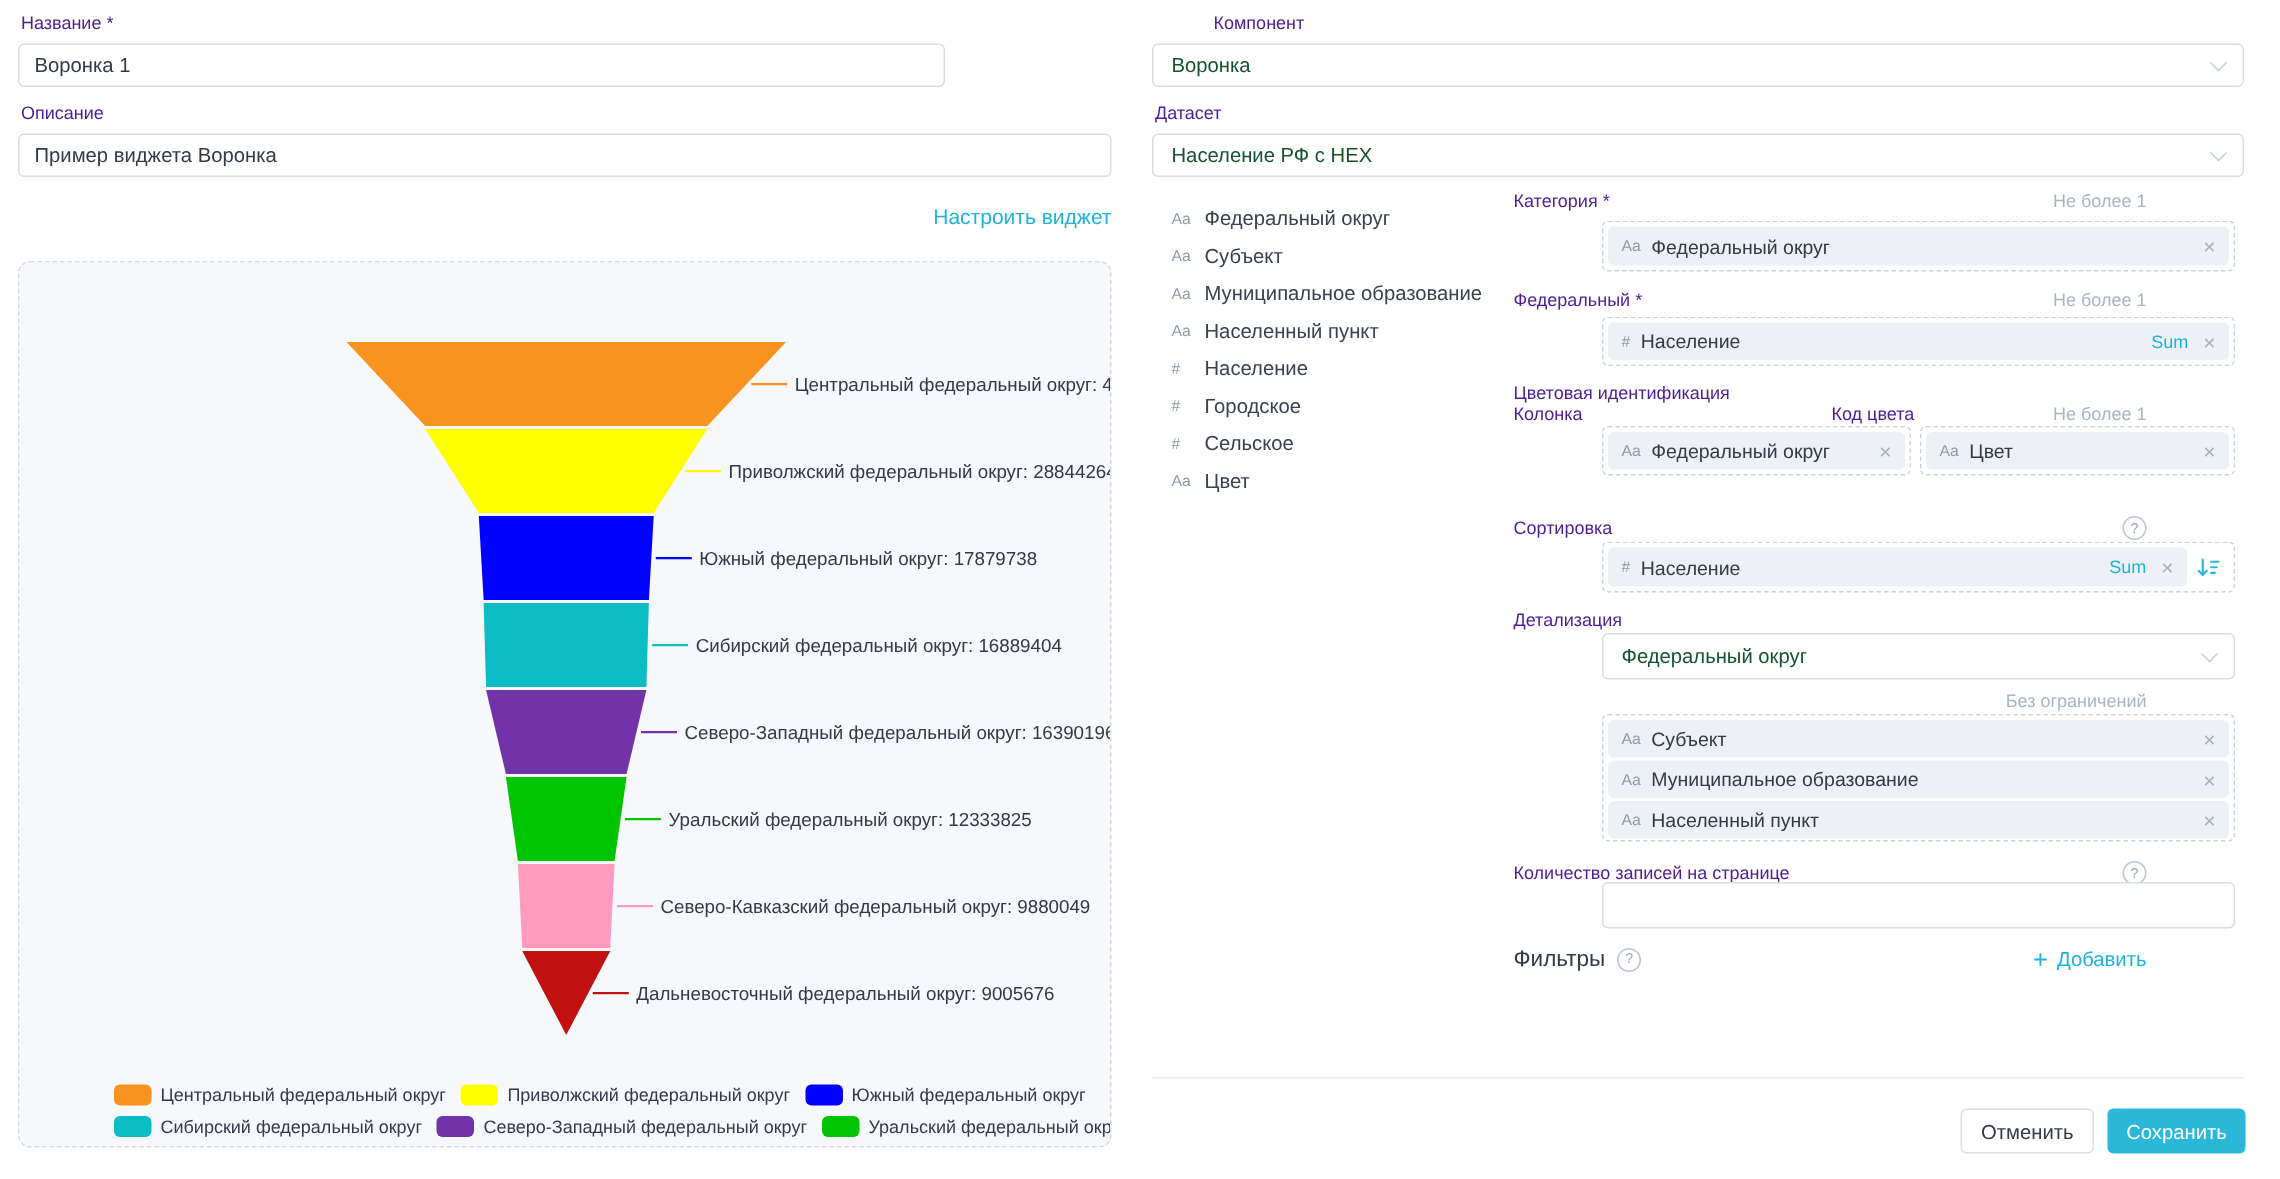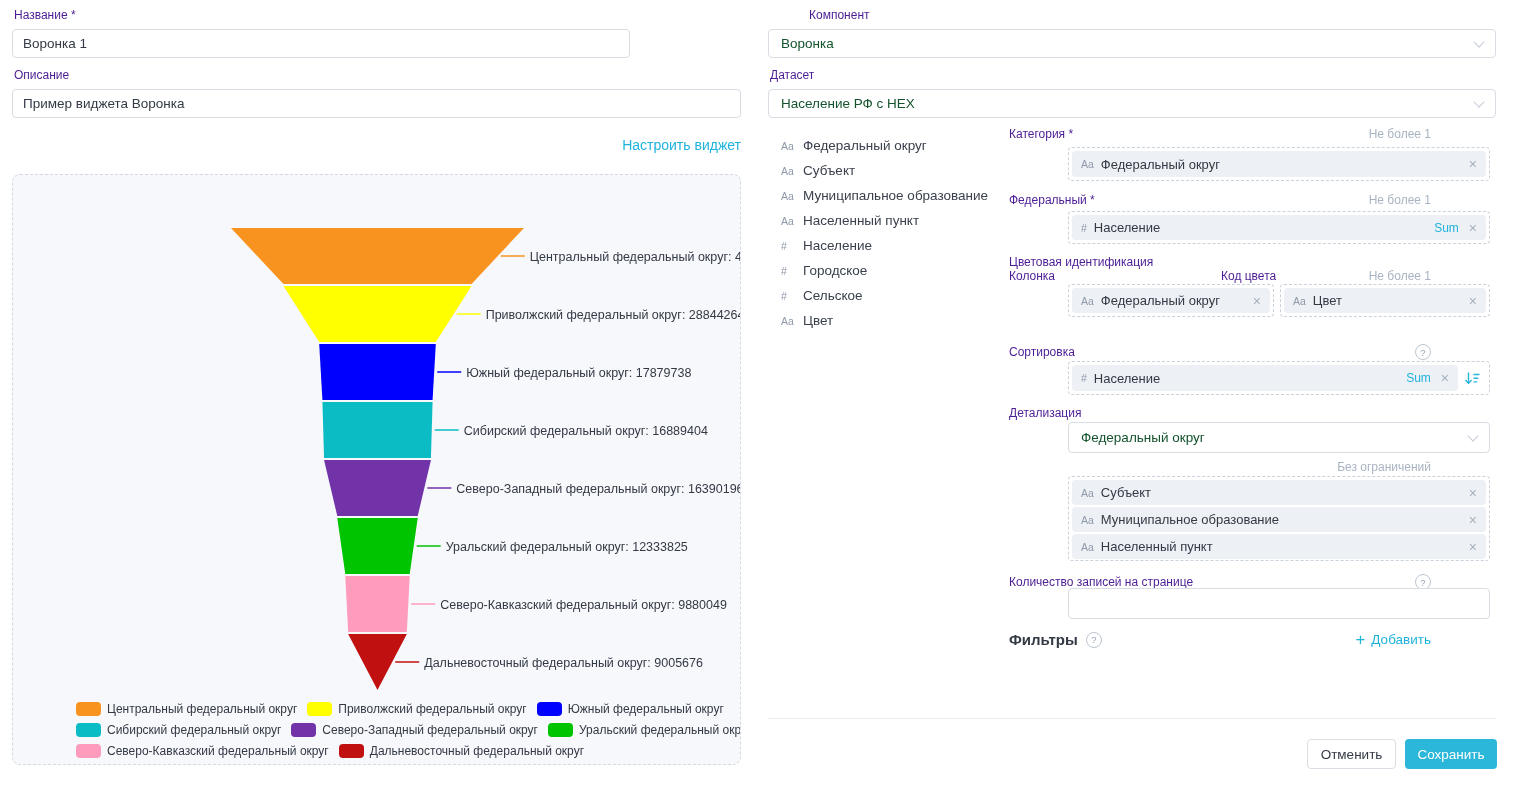--- a/index.html
+++ b/index.html
@@ -53,21 +53,21 @@
   .swatch{width:25px;height:14px;border-radius:4px;margin-right:6px;flex:0 0 auto;}
   .ltext{font-size:12px;color:#333945;white-space:nowrap;}
   .link{font-size:14px;cursor:pointer;}
   .btn{
     box-sizing:border-box;border-radius:4px;font-size:13.5px;display:flex;align-items:center;
     justify-content:center;cursor:pointer;font-family:"Liberation Sans",sans-serif;
   }
   .btn-cancel{background:#fff;border:1px solid #D9DEE4;color:#333A45;}
   .btn-save{border:none;color:#fff;}
   .divider{background:#E9EBEF;height:1px;}
-  .bold-label{font-size:15px;font-weight:700;color:#333A45;}
+  .bold-label{font-size:15px;font-weight:400;color:#333A45;}
   .add-wrap{display:flex;align-items:center;gap:6px;font-size:13.5px;cursor:pointer;}
   .plus{font-size:17px;line-height:1;}
 </style>
 </head>
 <body>
 
 <div class="abs flabel" style="left:14px;top:8px;">Название *</div>
 <input class="abs text-input" style="left: 12px; top: 29px; width: 618px;" value="Воронка 1">
 
 <div class="abs flabel" style="left:14px;top:68px;">Описание</div>
@@ -126,30 +126,20 @@
         </div>
       <div class="litem">
           <span class="swatch" style="background-color: rgb(114, 50, 168);"></span>
           <span class="ltext">Северо-Западный федеральный округ</span>
         </div>
       <div class="litem">
           <span class="swatch" style="background-color: rgb(0, 196, 0);"></span>
           <span class="ltext">Уральский федеральный округ</span>
         </div>
     </div>
-    <div class="lrow">
-      <div class="litem">
-          <span class="swatch" style="background-color: rgb(255, 156, 189);"></span>
-          <span class="ltext">Северо-Кавказский федеральный округ</span>
-        </div>
-      <div class="litem">
-          <span class="swatch" style="background-color: rgb(192, 16, 16);"></span>
-          <span class="ltext">Дальневосточный федеральный округ</span>
-        </div>
-    </div>
   </div>
 </div>
 
 <div class="abs flabel" style="left:770px;top:8px;margin-left:39px;">Компонент</div>
 <div class="abs select" style="left:768px;top:29px;width:728px;height:29px;">
   <span class="val">Воронка</span>
   <span class="chev"></span>
 </div>
 
 <div class="abs flabel" style="left:770px;top:68px;">Датасет</div>

